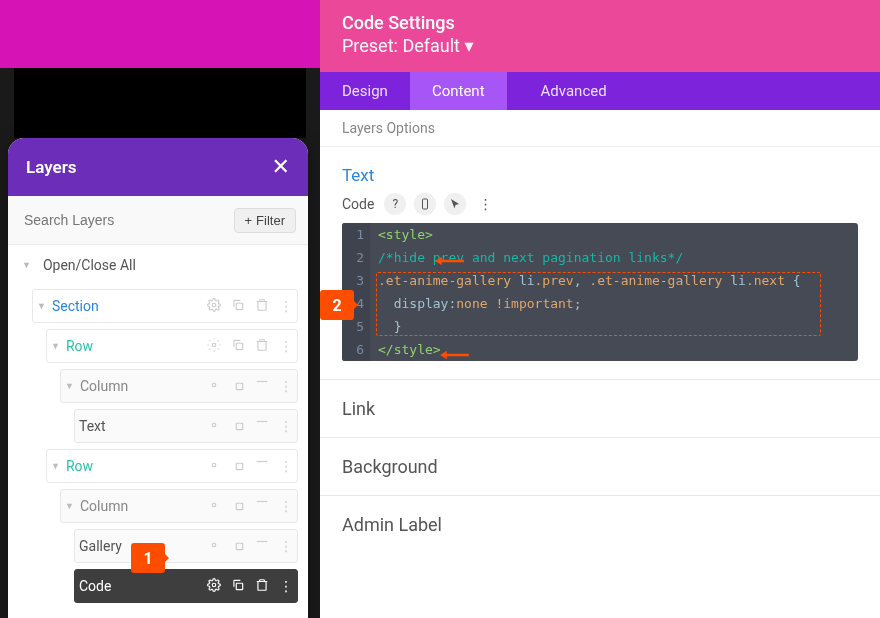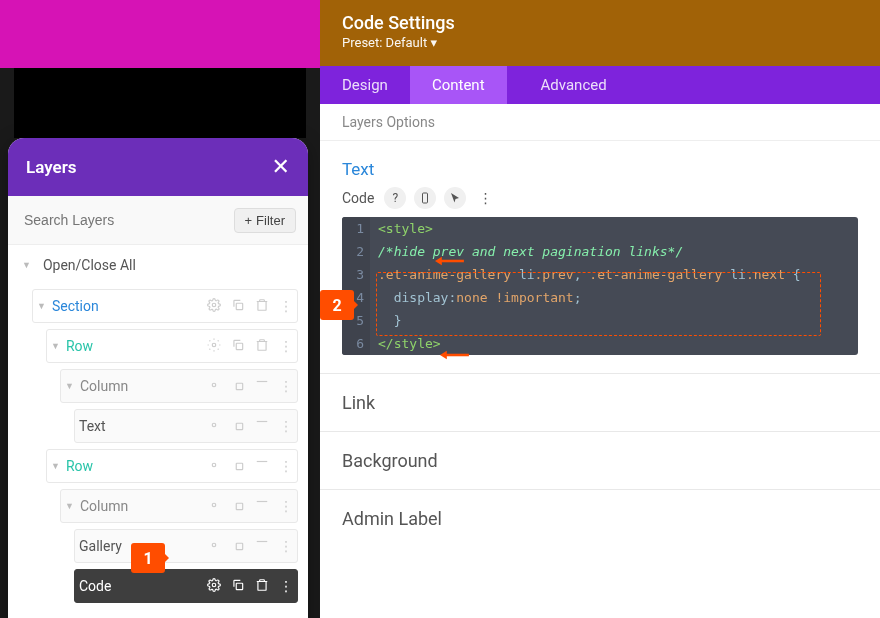--- a/index.html
+++ b/index.html
@@ -28,40 +28,40 @@
   .row-label { flex: 1; padding: 2px 0; }
   .row-icons { display: flex; gap: 10px; align-items: center; color: #ccc; }
   .tree-row.module-item.active .row-icons { color: #fff; }
   .indent-1 { margin-left: 14px; margin-top: 6px; }
   .indent-2 { margin-left: 28px; margin-top: 6px; }
   .indent-3 { margin-left: 42px; margin-top: 6px; }
   .indent-4 { margin-left: 56px; margin-top: 6px; }
 
   
   .settings-panel { position: absolute; left: 320px; top: 0; right: 0; bottom: 0; background: #fff; display: flex; flex-direction: column; }
-  .settings-header { background: #a16207; padding: 12px 22px 16px; color: #fff; }
+  .settings-header { background: #ec4899; padding: 12px 22px 16px; color: #fff; }
   .settings-title { font-size: 18px; font-weight: 500; }
-  .settings-preset { font-size: 13px; margin-top: 2px; opacity: .95; }
+  .settings-preset { font-size: 18px; margin-top: 2px; opacity: .95; }
   .settings-tabs { background: #7e23dc; display: flex; }
   .tab { padding: 10px 22px; font-size: 15px; color: rgba(255,255,255,.85); cursor: pointer; }
   .tab.active { background: #a855f7; color: #fff; }
   .tab-adv { margin-left: 12px; }
   .search-options { padding: 10px 22px; color: #888; font-size: 14px; border-bottom: 1px solid #eee; }
   .content-area { flex: 1; overflow-y: auto; }
   .section-title { color: #2b87da; font-size: 17px; padding: 18px 22px 8px; }
   .code-label-row { display: flex; align-items: center; gap: 10px; padding: 0 22px 8px; color: #555; font-size: 14px; }
   .code-icons { display: flex; gap: 8px; align-items: center; }
   .code-icon-circ { width: 22px; height: 22px; background: #f0f0f0; border-radius: 50%; display: flex; align-items: center; justify-content: center; font-size: 12px; }
   .code-block { margin: 0 22px 18px; border-radius: 3px; overflow: hidden; position: relative; }
   .code-lines { background: #454a55; color: #a2c3d3; font-family: Menlo, Consolas, monospace; font-size: 13px; }
   .code-line { display: flex; }
   .line-num { width: 28px; text-align: right; padding: 4px 6px; color: #7a8aa0; user-select: none; background: #3f434d; }
   .line-txt { flex: 1; padding: 4px 8px; white-space: pre; position: relative; }
   .t-tag { color: #8fd36a; }
-  .t-comment { color: #86efac; font-style: italic; }
+  .t-comment { color: #14b8a6; }
   .t-sel { color: #e2a56a; }
   .t-class { color: #e2a56a; }
   .t-prop { color: #a2c3d3; }
   .t-val { color: #e2a56a; }
   .t-imp { color: #e2a56a; margin-top: 8px; }
   .t-brace { color: #a2c3d3; }
   .css-box { position: absolute; left: 376px; top: 272px; width: 445px; height: 64px; border: 1.5px dashed #ff4d00; pointer-events: none; border-radius: 2px; }
   .toggle-heading { padding: 18px 22px; font-size: 18px; color: #555; border-top: 1px solid #e8e8e8; }
 
   

